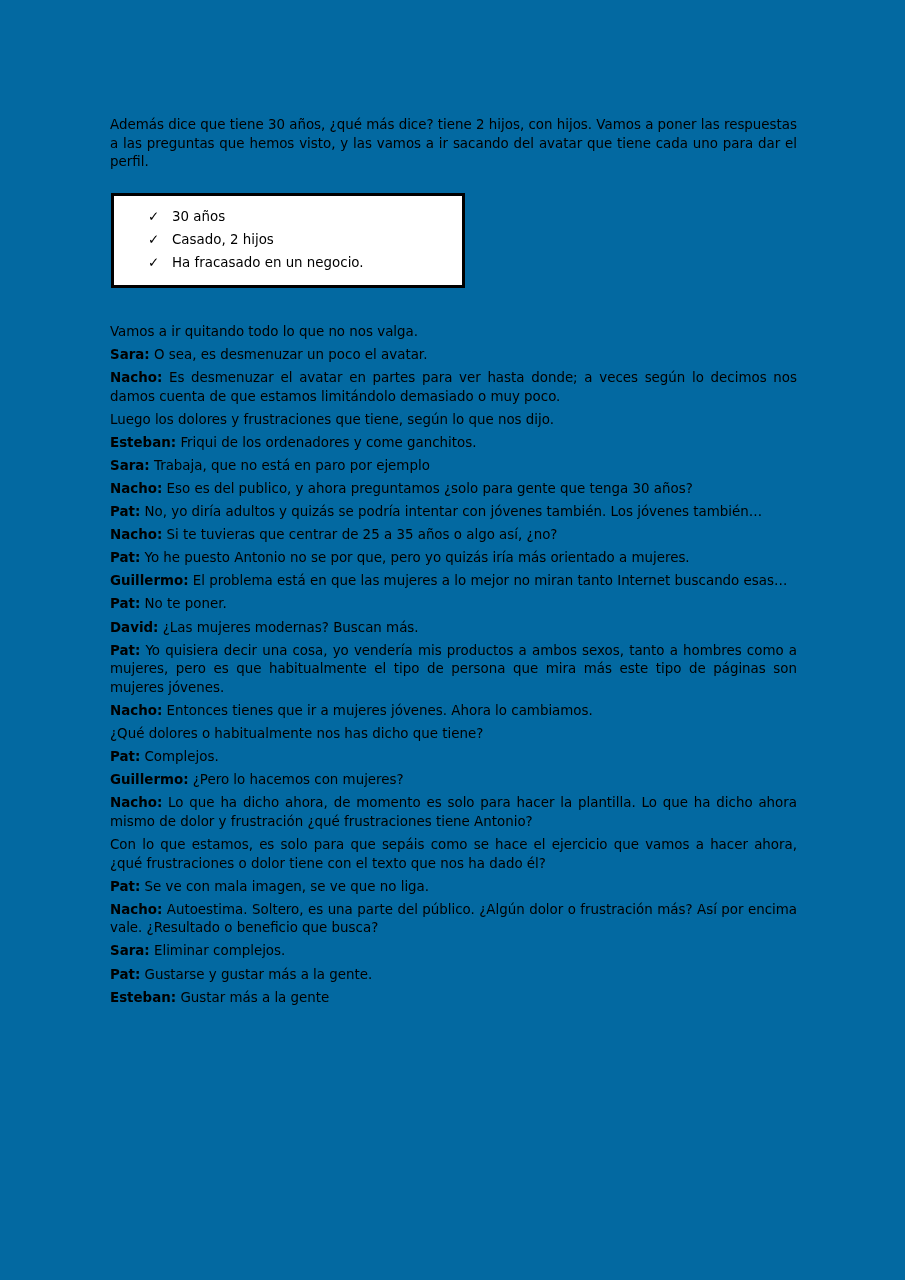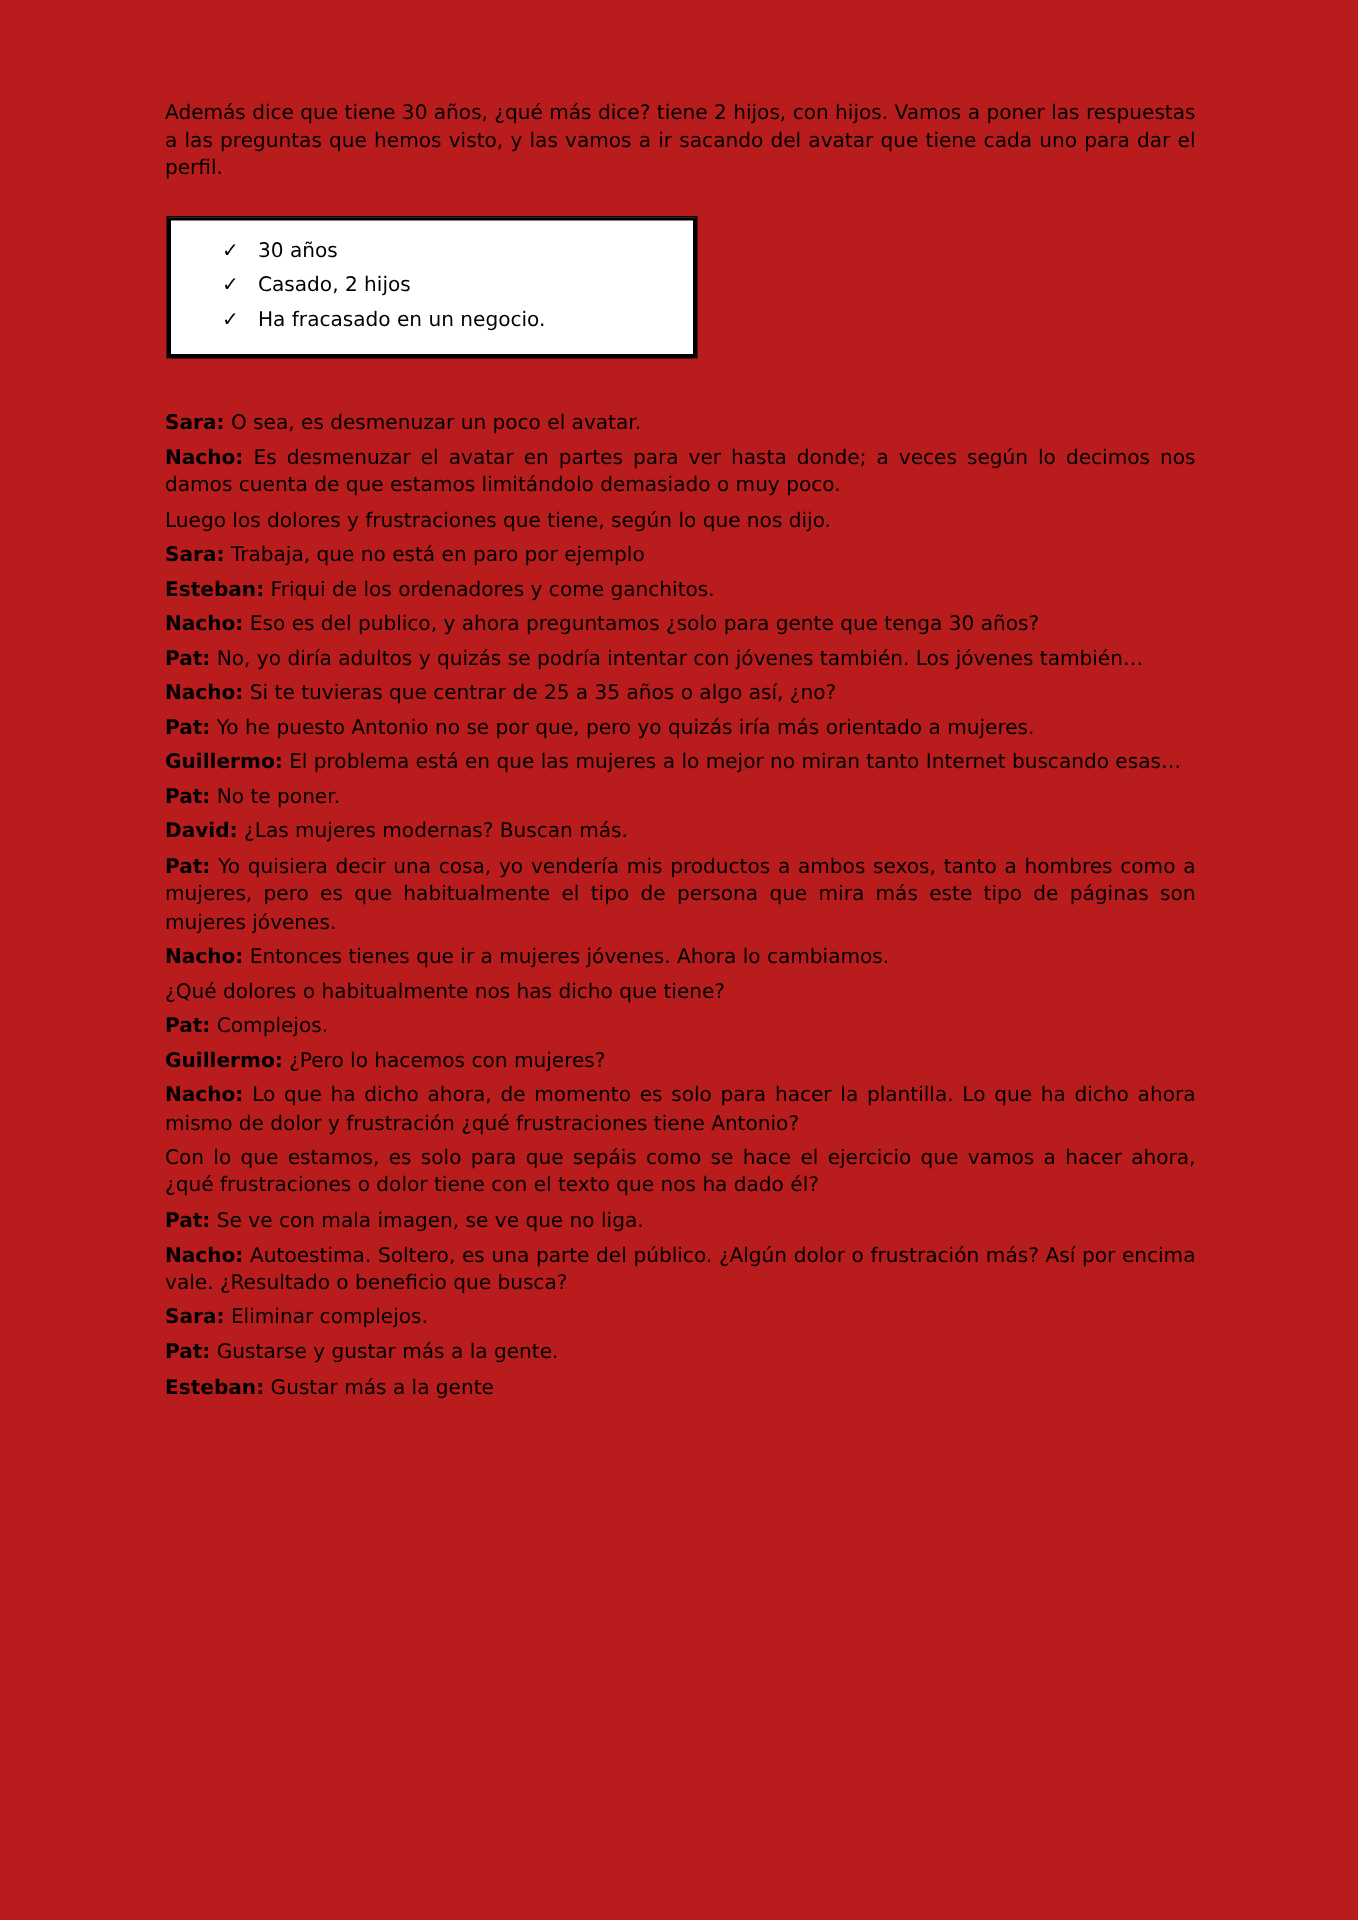--- a/index.html
+++ b/index.html
@@ -5,23 +5,23 @@
   html, body {
     margin: 0;
     padding: 0;
     background: #ffffff;
   }
   .page {
     position: relative;
     width: 905px;
     height: 1280px;
     margin: 0 auto;
-    background: #b91c1c;
+    background: #0369a1;
     box-sizing: border-box;
-    padding: 67px 108px 40px 110px;
+    padding: 116px 108px 40px 110px;
     font-family: "DejaVu Sans", "Liberation Sans", sans-serif;
     font-size: 13.4px;
     line-height: 18.6px;
     color: #000000;
     overflow: hidden;
   }
   .para {
     margin: 0 0 4.5px 0;
     text-align: justify;
   }
@@ -81,30 +81,31 @@
 
         <li class="check-item">
           <span class="check">✓</span>
           <span>Ha fracasado en un negocio.</span>
         </li>
       </ul>
   </div>
 
   <div class="dialogue">
 
+      <p class="para"> <span>Vamos a ir quitando todo lo que no nos valga.</span></p>
 
       <p class="para"><b class="speaker">Sara:</b> <span>O sea, es desmenuzar un poco el avatar.</span></p>
 
       <p class="para"><b class="speaker">Nacho:</b> <span>Es desmenuzar el avatar en partes para ver hasta donde; a veces según lo decimos nos damos cuenta de que estamos limitándolo demasiado o muy poco.</span></p>
 
       <p class="para"> <span>Luego los dolores y frustraciones que tiene, según lo que nos dijo.</span></p>
 
+      <p class="para"><b class="speaker">Esteban:</b> <span>Friqui de los ordenadores y come ganchitos.</span></p>
+
       <p class="para"><b class="speaker">Sara:</b> <span>Trabaja, que no está en paro por ejemplo</span></p>
-
-      <p class="para"><b class="speaker">Esteban:</b> <span>Friqui de los ordenadores y come ganchitos.</span></p>
 
       <p class="para"><b class="speaker">Nacho:</b> <span>Eso es del publico, y ahora preguntamos ¿solo para gente que tenga 30 años?</span></p>
 
       <p class="para"><b class="speaker">Pat:</b> <span>No, yo diría adultos y quizás se podría intentar con jóvenes también. Los jóvenes también…</span></p>
 
       <p class="para"><b class="speaker">Nacho:</b> <span>Si te tuvieras que centrar de 25 a 35 años o algo así, ¿no?</span></p>
 
 
       <p class="para"><b class="speaker">Pat:</b> <span>Yo he puesto Antonio no se por que, pero yo quizás iría más orientado a mujeres.</span></p>
 

